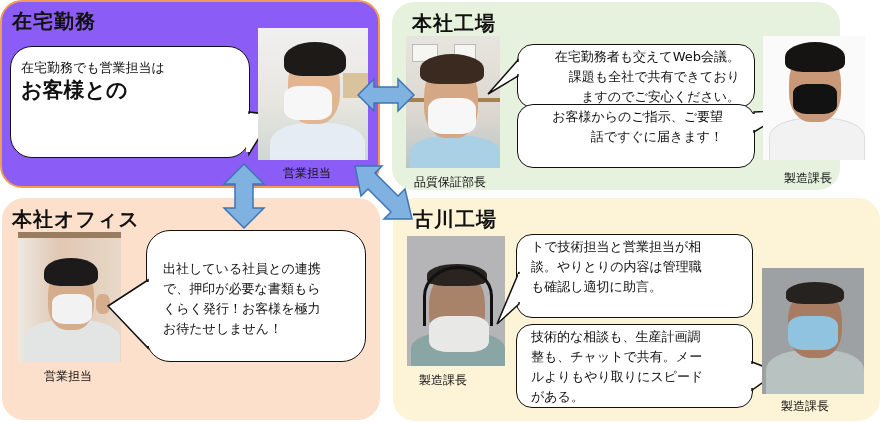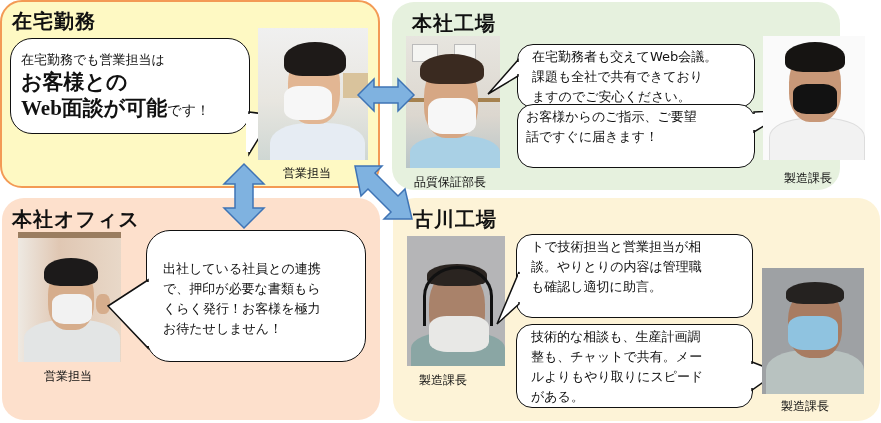--- a/index.html
+++ b/index.html
@@ -2,22 +2,22 @@
 <html><head>
 <meta charset="utf-8">
 <style>
   * { box-sizing: border-box; margin: 0; padding: 0; }
   html, body { width: 881px; height: 423px; background: #ffffff; overflow: hidden; }
   body { position: relative; font-family: "DejaVu Sans", sans-serif; color: #111; }
 
   .panel { position: absolute; border-radius: 22px; }
   .panel-title { position: absolute; font-weight: bold; font-size: 20px; letter-spacing: 1px; color: #111; }
 
-  #p-home { left: 0; top: 0; width: 380px; height: 188px; background: #fef9c3; border: 2px solid #f39a55; font-family: Liberation Serif, serif; }
-  #p-hqfactory { left: 392px; top: 2px; width: 448px; height: 188px; background: #e6f1de; }
+  #p-home { left: 0; top: 0; width: 380px; height: 188px; background: #8b5cf6; border: 2px solid #f39a55; }
+  #p-hqfactory { left: 392px; top: 2px; width: 448px; height: 188px; background: #e6f1de; text-align: right; }
   #p-hqoffice { left: 2px; top: 198px; width: 378px; height: 222px; background: #fde0cc; }
   #p-furukawa { left: 393px; top: 198px; width: 487px; height: 223px; background: #fdf3d7; }
 
   .photo { position: absolute; overflow: hidden; }
   .photo .bg { position: absolute; inset: 0; }
   .caption { position: absolute; font-size: 12px; color: #111; white-space: nowrap; }
 
   .bubble { position: absolute; background: #fff; border: 1.5px solid #111; border-radius: 16px; font-size: 13px; line-height: 20px; color: #111; }
   .bubble p { white-space: nowrap; }
   .tail { position: absolute; }
@@ -29,24 +29,23 @@
   .hair { position: absolute; border-radius: 50% 50% 30% 30%; }
   .mask { position: absolute; border-radius: 30%; }
   .body { position: absolute; border-radius: 40% 40% 0 0; }
 </style>
 </head>
 <body>
 
 <div class="panel" id="p-home">
   <div class="panel-title" style="left:10px; top:6px;">在宅勤務</div>
 
-  <div class="bubble" style="left:8px; top:36px; width:240px; height:96px; border-radius:22px; padding:12px 10px;">
+  <div class="bubble" style="left:8px; top:44px; width:240px; height:112px; border-radius:22px; padding:12px 10px;">
     <p style="font-size:13px; line-height:18px;">在宅勤務でも営業担当は</p>
     <p style="font-size:21px; font-weight:bold; line-height:26px;">お客様との</p>
-    <p style="line-height:26px;"><span style="font-size:21px; font-weight:bold;">Web面談が可能</span><span style="font-size:14px;">です！</span></p>
   </div>
   <svg class="tail" style="left:243px; top:100px;" width="30" height="60">
     <path d="M4 10 L28 13 L4 52 Z" fill="#fff" stroke="#111" stroke-width="1.5"></path>
     <path d="M3 12 L3 50" stroke="#fff" stroke-width="4"></path>
   </svg>
 
   <div class="photo" style="left:256px; top:26px; width:110px; height:132px;">
     <div class="bg" style="background:linear-gradient(#f0f0f0 0%, #e8e6e0 55%, #cfd7d3 100%);"></div>
     <div style="position:absolute; left:85px; top:45px; width:25px; height:25px; background:#d9c39c;"></div>
     <div class="body" style="left:12px; top:95px; width:95px; height:50px; background:#e6ecf3;"></div>
@@ -75,21 +74,21 @@
   <div class="bubble" style="left:125px; top:32px; width:238px; height:64px; padding:2px 14px;margin-top:10px;">
     <p>在宅勤務者も交えてWeb会議。</p>
     <p>課題も全社で共有できており</p>
     <p>ますのでご安心ください。</p>
   </div>
   <svg class="tail" style="left:92px; top:54px;" width="38" height="42">
     <path d="M34 4 L4 38 L34 20 Z" fill="#fff" stroke="#111" stroke-width="1.5"></path>
     <path d="M34.5 6 L34.5 18" stroke="#fff" stroke-width="3"></path>
   </svg>
 
-  <div class="bubble" style="left:125px; top:102px; width:238px; height:64px; padding:2px 8px;">
+  <div class="bubble" style="left:125px; top:102px; width:238px; height:64px; padding:2px 31px;">
     <p>お客様からのご指示、ご要望</p>
     <p>話ですぐに届きます！</p>
   </div>
   <svg class="tail" style="left:360px; top:104px;" width="40" height="32">
     <path d="M2 6 L38 4 L2 26 Z" fill="#fff" stroke="#111" stroke-width="1.5"></path>
     <path d="M1.5 8 L1.5 24" stroke="#fff" stroke-width="3"></path>
   </svg>
 
   <div class="photo" style="left:371px; top:34px; width:102px; height:124px;">
     <div class="bg" style="background:#fafafa;"></div>

